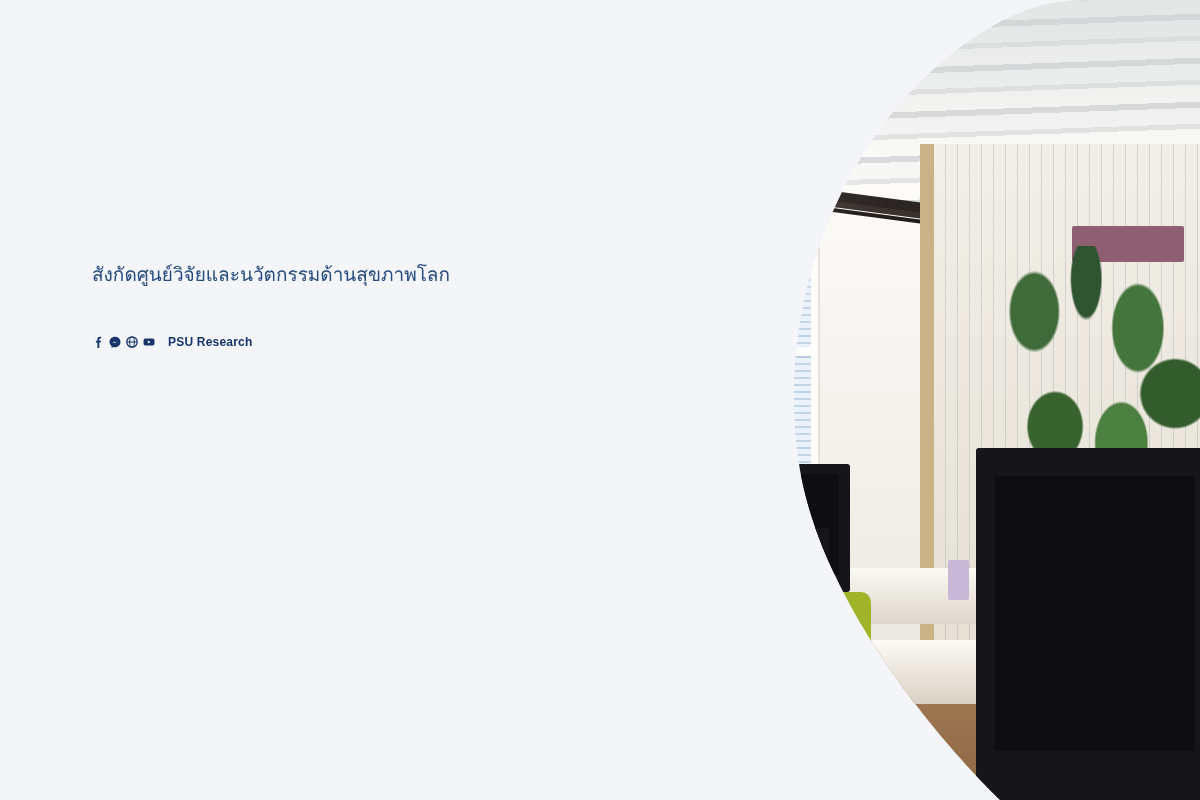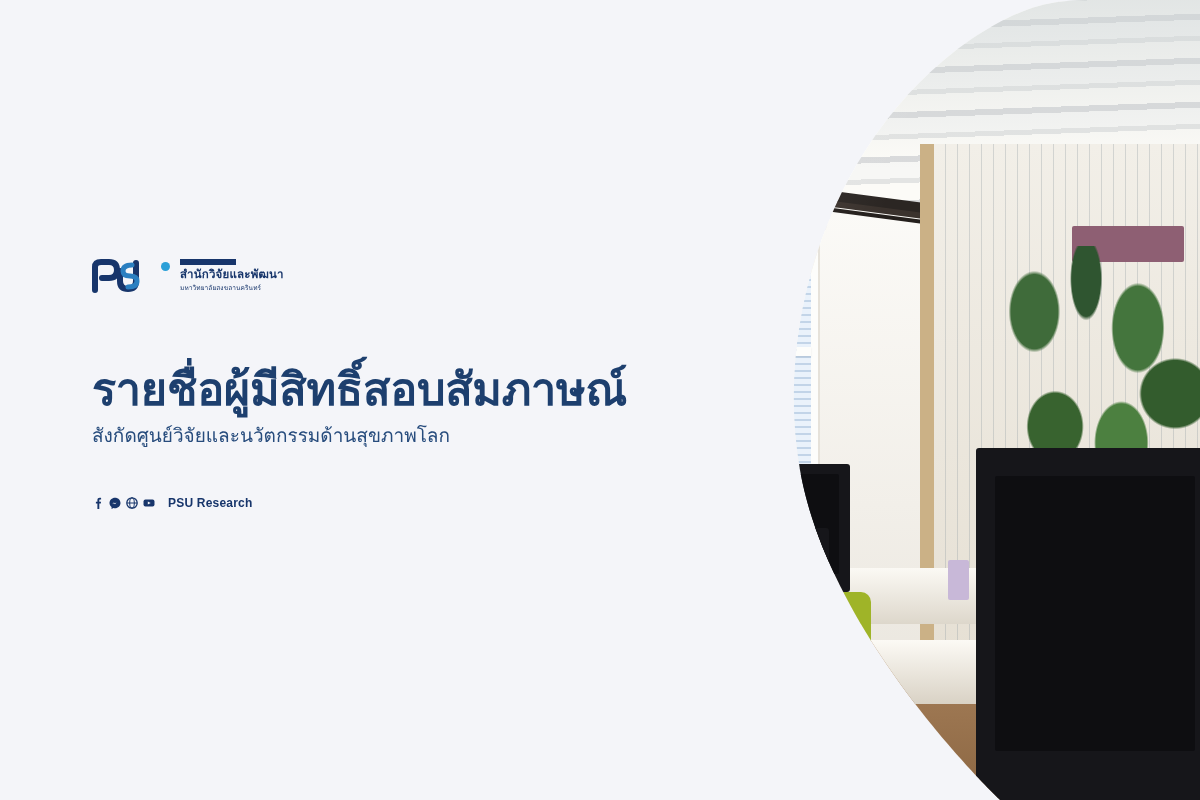--- a/index.html
+++ b/index.html
@@ -368,37 +368,21 @@
       <div class="sticky"></div>
 
       <div class="monitor m4"></div>
 
       <div class="photo-wash"></div>
     </div>
   </div>
 
   <div class="content">
 
-    <div class="logo">
-      <div class="logo-mark">
-        <svg width="66" height="34" viewBox="0 0 66 34" aria-hidden="true">
-          <path d="M3 31 L3 8 Q3 3 9 3 L17 3 Q25 3 25 11 Q25 19 17 19 L10 19" fill="none" stroke="#17356b" stroke-width="6" stroke-linecap="round"></path>
-          <path d="M44 4 L44 22 Q44 30 36 30 Q28 30 28 22 L28 12" fill="none" stroke="#17356b" stroke-width="6" stroke-linecap="round"></path>
-          <path d="M40 6 Q31 6 31 12 Q31 17 38 17 Q45 17 45 22 Q45 28 36 28" fill="none" stroke="#2a7fc1" stroke-width="5" stroke-linecap="round"></path>
-        </svg>
-        <span class="logo-dot"></span>
-      </div>
-      <div class="logo-text">
-        <div class="logo-bar"></div>
-        <div class="logo-th">สำนักวิจัยและพัฒนา</div>
-        <div class="logo-sub">มหาวิทยาลัยสงขลานครินทร์</div>
-      </div>
-    </div>
-
-    <h1 class="headline">รายชื่อผู้มีสิทธิ์สอบสัมภาษณ์</h1>
+
     <p class="deptline">สังกัดศูนย์วิจัยและนวัตกรรมด้านสุขภาพโลก</p>
 
     <div class="social">
       <span class="si">
         <svg width="12" height="12" viewBox="0 0 12 12" aria-hidden="true">
           <path d="M7.3 12V6.6h1.5l.25-1.9H7.3V3.5c0-.55.15-.93.95-.93H9.1V.9C8.9.87 8.35.8 7.7.8 6.35.8 5.4 1.6 5.4 3.1v1.6H3.9v1.9h1.5V12z" fill="#17356b"></path>
         </svg>
       </span>
       <span class="si">
         <svg width="12" height="12" viewBox="0 0 12 12" aria-hidden="true">

